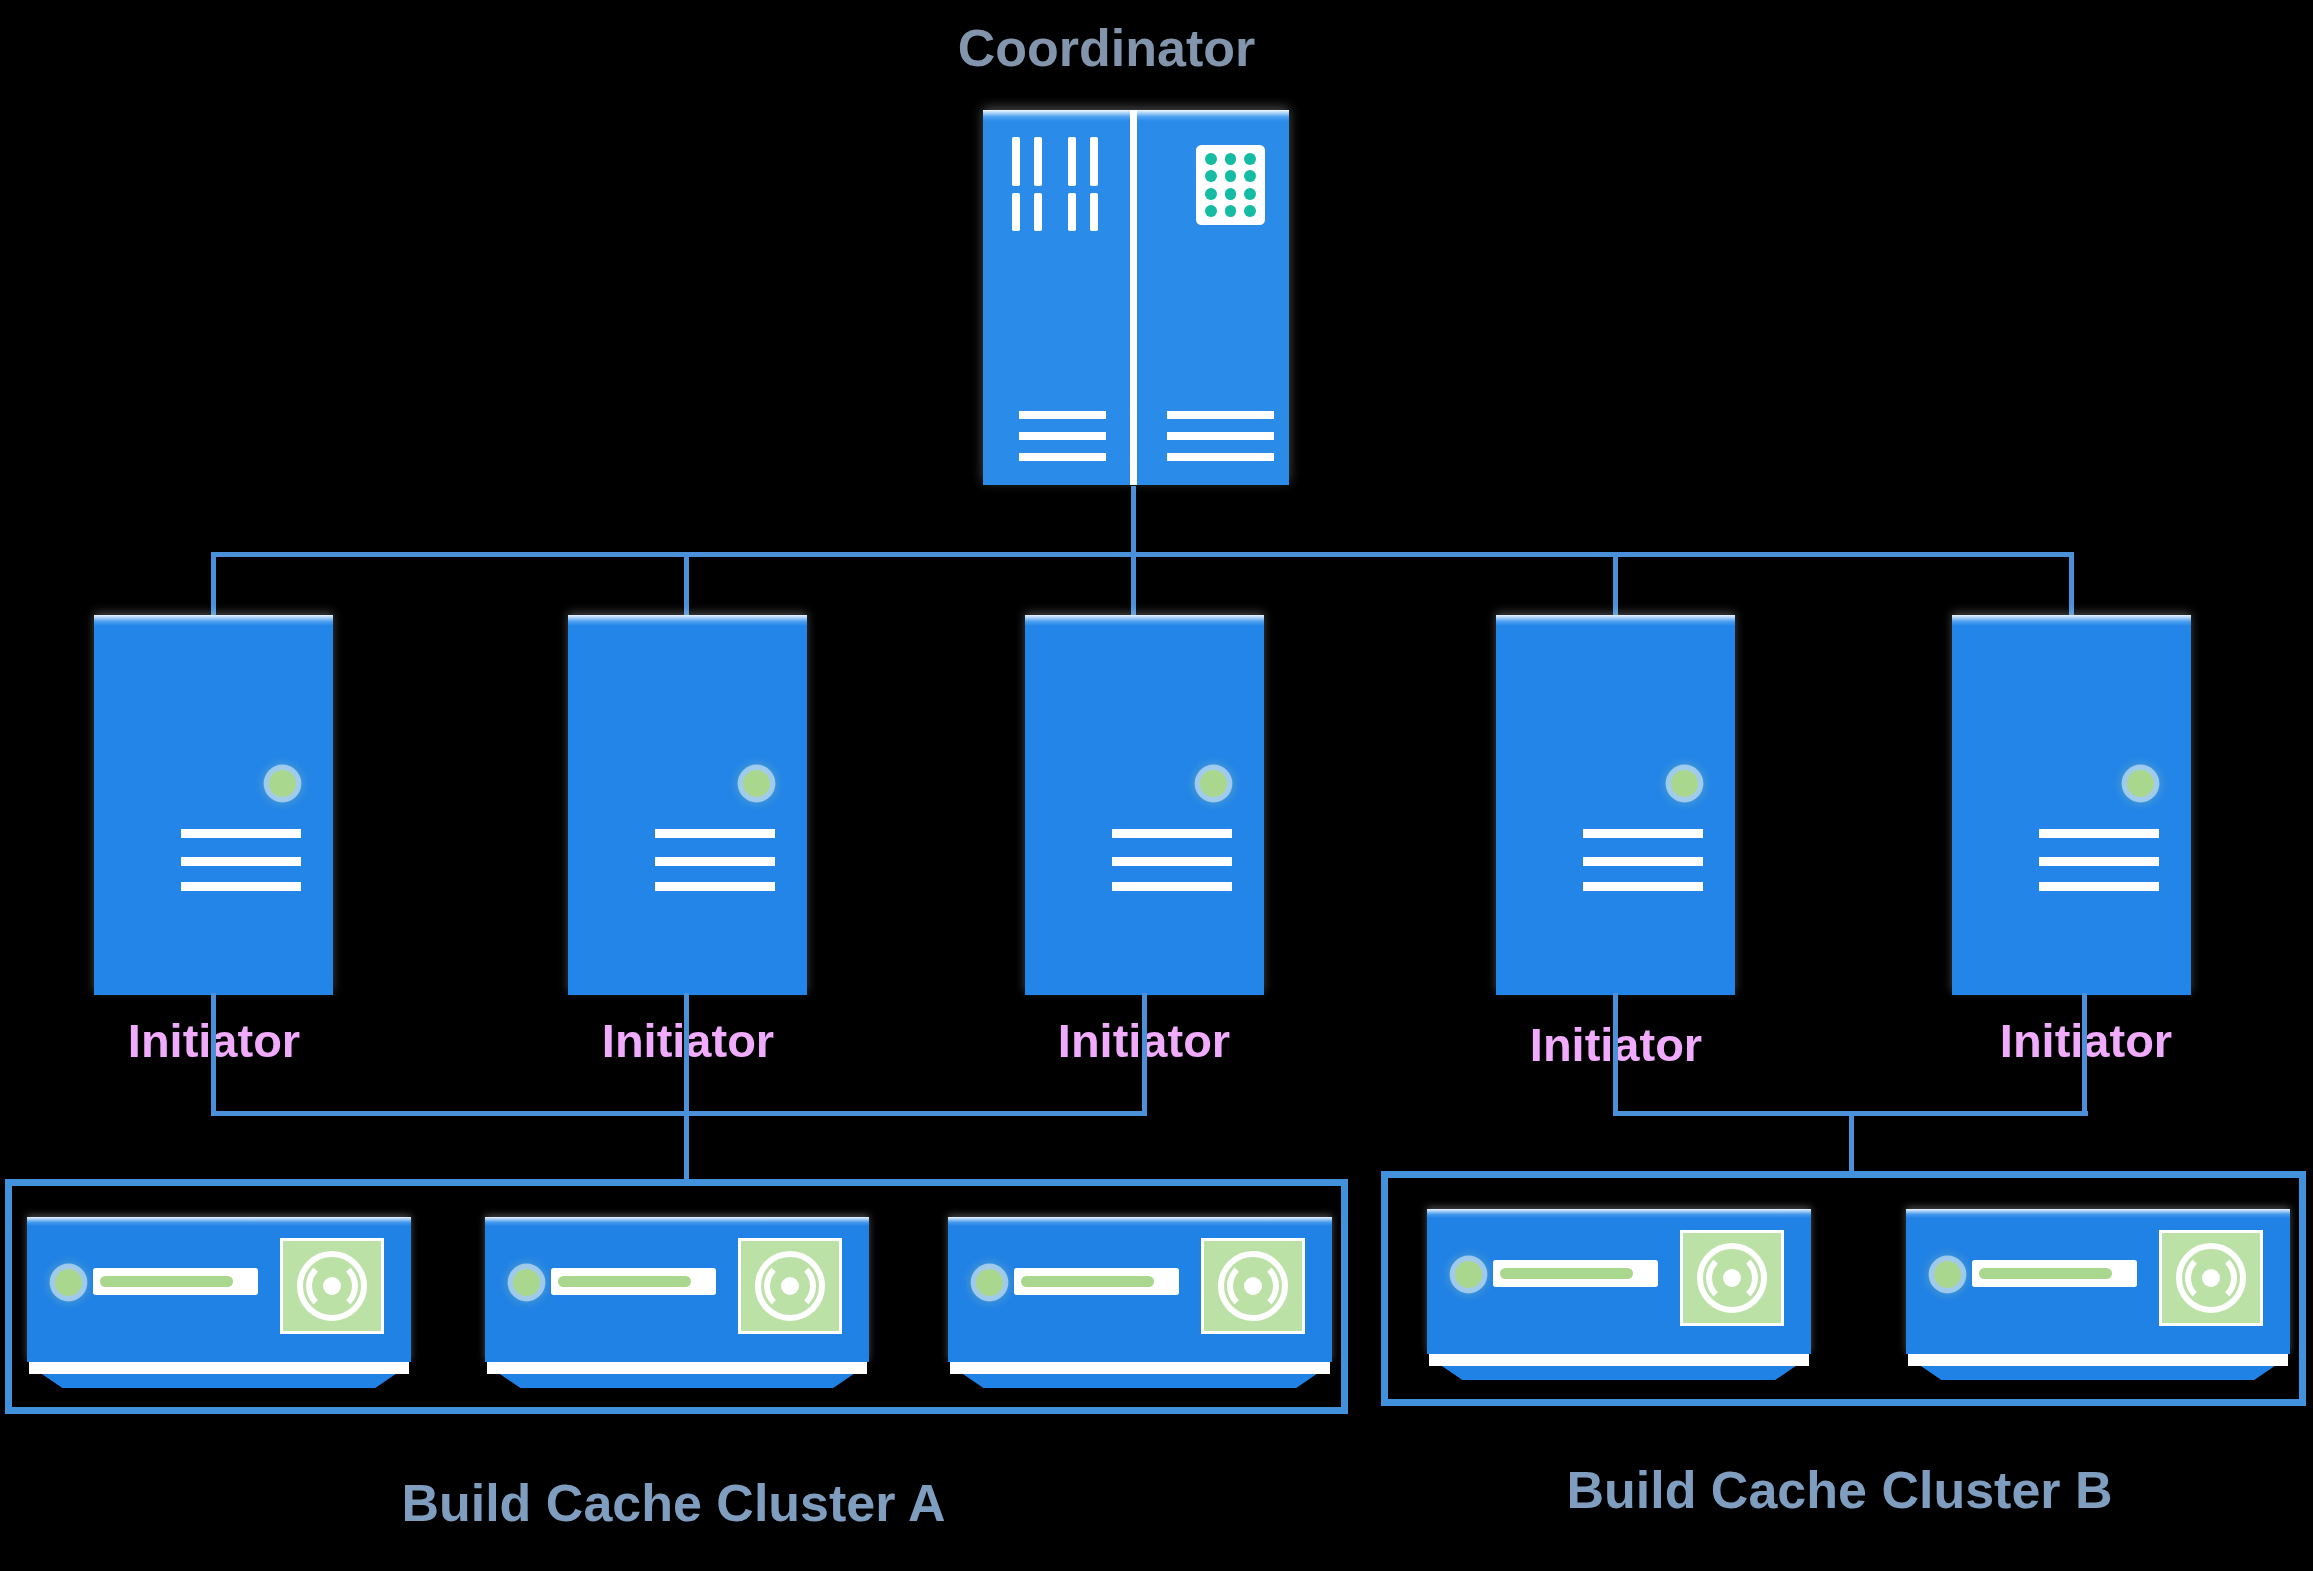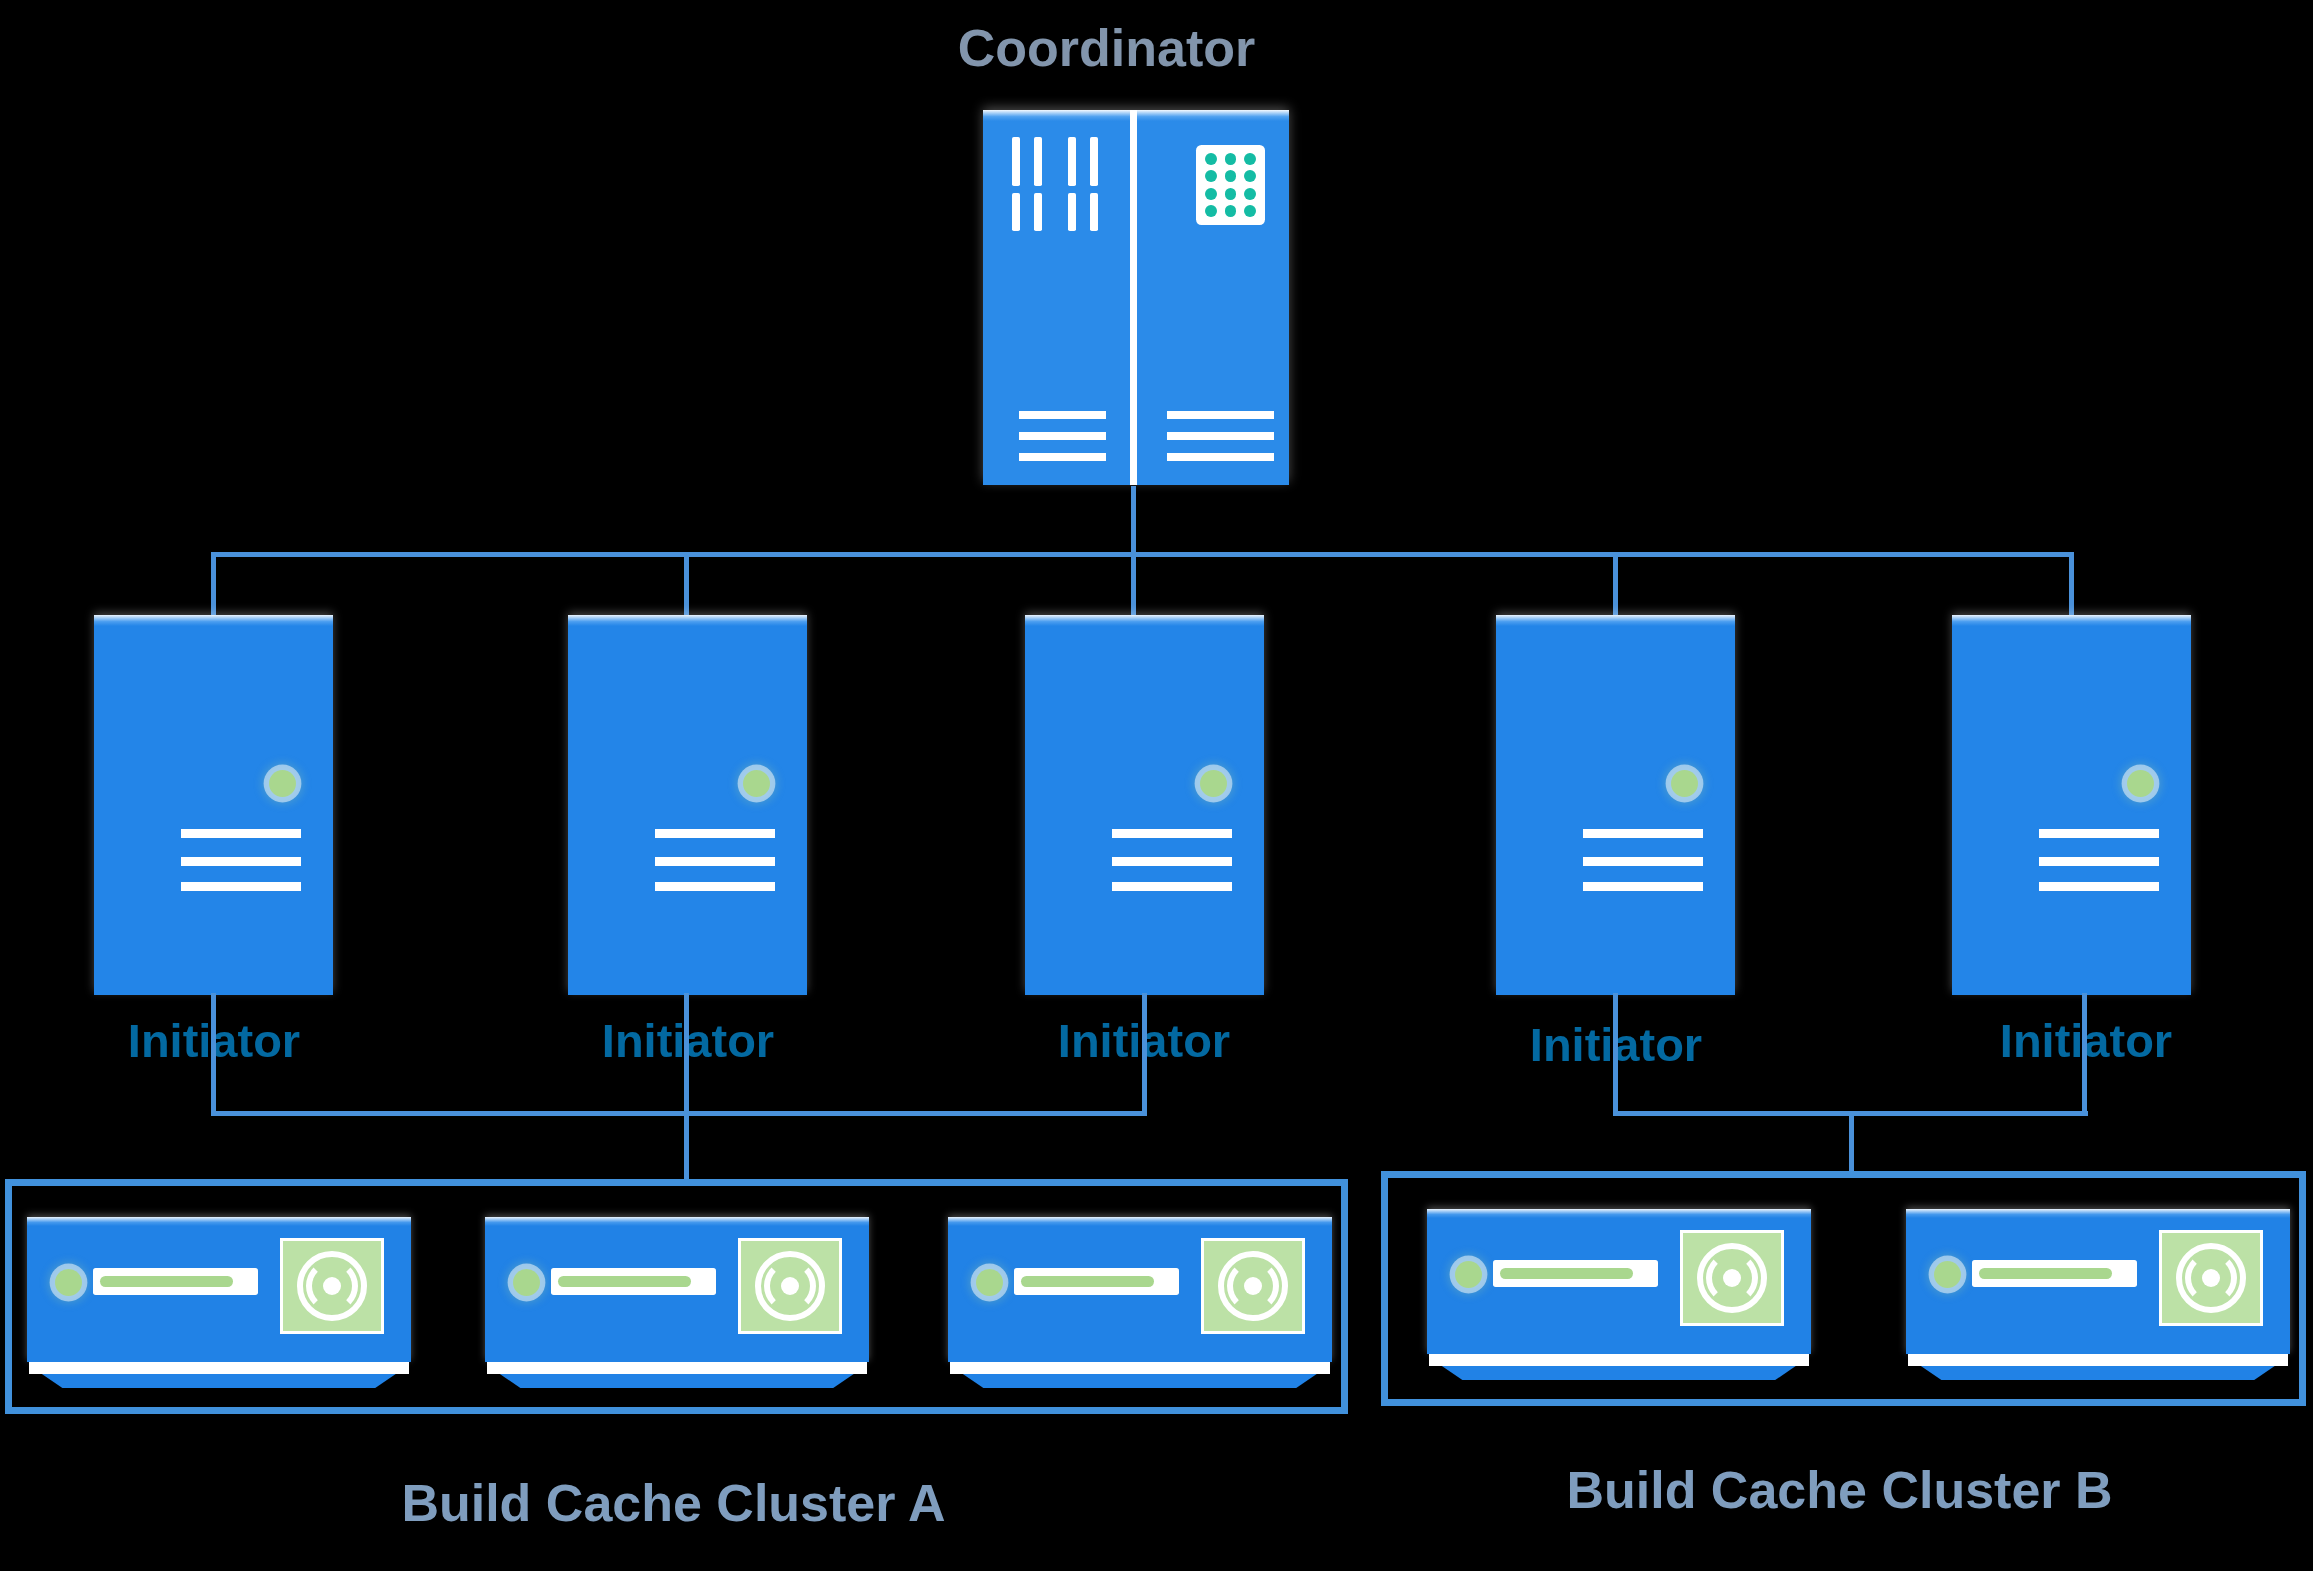--- a/index.html
+++ b/index.html
@@ -3,21 +3,21 @@
 <meta charset="utf-8">
 <style>
   html,body{margin:0;padding:0;background:#000;}
   body{width:2313px;height:1571px;position:relative;overflow:hidden;
        font-family:"Liberation Sans",sans-serif;}
   .stage{position:absolute;left:0;top:0;width:2313px;height:1571px;}
 
   
   .lbl{position:absolute;text-align:center;font-weight:bold;
        color:#8295AC;font-size:52px;line-height:1.1;}
-  .lbl.init{font-size:47px;color:#0369a1;}
+  .lbl.init{font-size:47px;color:#f0abfc;}
   .lbl.cl{color:#7F9DBE;}
 
   
   .line{position:absolute;background:#4A91DA;}
 
   
   .srv{position:absolute;width:239px;height:380px;background:#2385E8;
        box-shadow:0 -2.7px 9px rgba(255,255,255,.28);}
   .srv::before{content:"";position:absolute;left:0;right:0;top:0;height:11px;
        background:linear-gradient(180deg,rgba(255,255,255,.9),rgba(150,205,255,.35) 60%,rgba(255,255,255,0));}

